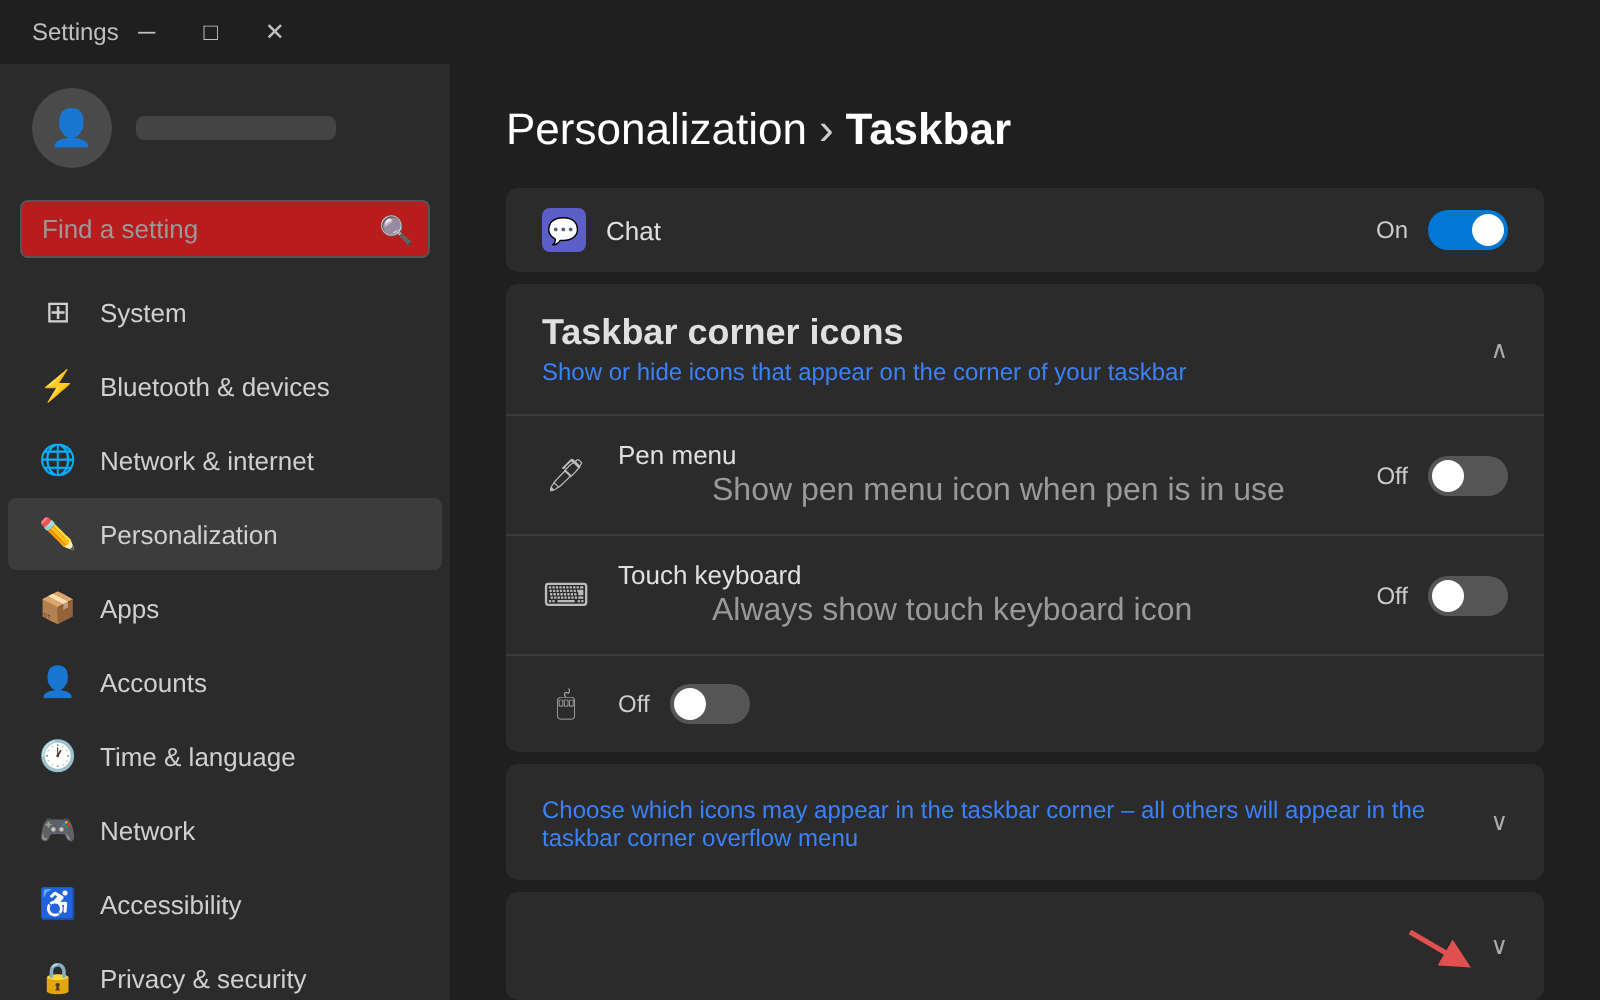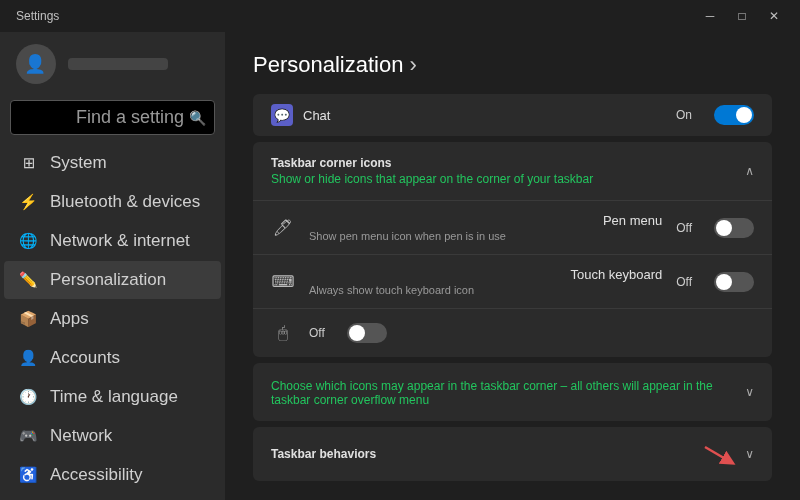--- a/index.html
+++ b/index.html
@@ -14,21 +14,20 @@
       display: flex;
       flex-direction: column;
     }
 
     
     .titlebar {
       height: 32px;
       background: #1f1f1f;
       display: flex;
       align-items: center;
-      justify-content: space-between;
       padding: 0 12px 0 16px;
       flex-shrink: 0;
     }
     .titlebar-left {
       display: flex;
       align-items: center;
       gap: 8px;
       font-size: 12px;
       color: #c0c0c0;
     }
@@ -91,28 +90,27 @@
       width: 100px;
       border-radius: 4px;
     }
 
     .search-box {
       margin: 8px 10px;
       position: relative;
     }
     .search-box input {
       width: 100%;
-      background: #000000;
+      background: #b91c1c;
       border: 1px solid #555;
       border-radius: 4px;
       padding: 6px 30px 6px 10px;
       color: #e0e0e0;
-      font-size: 18px;
+      font-size: 13px;
       outline: none;
-      text-align: right;
     }
     .search-box input::placeholder { color: #999; }
     .search-icon-btn {
       position: absolute;
       right: 8px;
       top: 50%;
       transform: translateY(-50%);
       color: #999;
       font-size: 14px;
     }
@@ -130,21 +128,21 @@
     .nav-item.active { background: #3c3c3c; }
     .nav-icon {
       width: 18px;
       height: 18px;
       display: flex;
       align-items: center;
       justify-content: center;
       font-size: 15px;
       flex-shrink: 0;
     }
-    .nav-label { font-size: 17px; }
+    .nav-label { font-size: 13px; }
 
     
     .content {
       flex: 1;
       background: #1f1f1f;
       overflow-y: auto;
       padding: 20px 28px 20px 28px;
     }
 
     .page-title {
@@ -171,22 +169,22 @@
       margin-bottom: 6px;
     }
     .section-header {
       padding: 14px 18px;
       display: flex;
       align-items: center;
       justify-content: space-between;
       cursor: pointer;
     }
     .section-header-left {}
-    .section-title { font-size: 12px; font-weight: 600; color: #e0e0e0; }
-    .section-desc { font-size: 12px; color: #22c55e; margin-top: 2px; }
+    .section-title { font-size: 18px; font-weight: 600; color: #e0e0e0; }
+    .section-desc { font-size: 12px; color: #3b82f6; margin-top: 2px; }
 
     .section-chevron {
       font-size: 12px;
       color: #aaa;
     }
 
     .setting-item {
       display: flex;
       align-items: center;
       padding: 12px 18px;
@@ -197,22 +195,22 @@
       width: 24px;
       height: 24px;
       display: flex;
       align-items: center;
       justify-content: center;
       color: #bbb;
       font-size: 16px;
       flex-shrink: 0;
     }
     .setting-item-text { flex: 1; }
-    .setting-item-name { font-size: 13px; color: #e0e0e0; text-align: right; }
-    .setting-item-desc { font-size: 11px; color: #999; margin-top: 2px; }
+    .setting-item-name { font-size: 13px; color: #e0e0e0; }
+    .setting-item-desc { font-size: 16px; color: #999; margin-top: 2px; margin-left: 47px; }
 
     
     .toggle {
       width: 40px;
       height: 20px;
       border-radius: 10px;
       display: flex;
       align-items: center;
       padding: 2px;
       cursor: pointer;
@@ -227,21 +225,21 @@
       background: white;
     }
     .toggle-label {
       font-size: 12px;
       color: #ccc;
       margin-right: 6px;
     }
     .toggle-wrapper {
       display: flex;
       align-items: center;
-      gap: 16px;
+      gap: 4px;
     }
 
     
     .chat-row {
       display: flex;
       align-items: center;
       justify-content: space-between;
       padding: 10px 18px;
       background: #2b2b2b;
       border-radius: 6px;
@@ -349,20 +347,21 @@
       <span class="nav-label">Privacy &amp; security</span>
     </div>
       </div>
   </div>
 
   <div class="content">
 
     <div class="page-title">
       <span>Personalization</span>
       <span class="breadcrumb-sep">›</span>
+      <span class="current">Taskbar</span>
     </div>
 
     <div class="chat-row">
       <div class="chat-left">
         <div class="chat-icon">💬</div>
         <span>Chat</span>
       </div>
       <div class="toggle-wrapper">
         <span class="toggle-label">On</span>
         <div class="toggle on">
@@ -424,21 +423,20 @@
         <div class="section-header-left">
           <div class="section-desc">Choose which icons may appear in the taskbar corner – all others will appear in the taskbar corner overflow menu</div>
         </div>
         <span class="section-chevron">∨</span>
       </div>
     </div>
 
     <div class="behaviors-section">
       <div class="section-header" style="position:relative;">
         <div class="section-header-left">
-          <div class="section-title">Taskbar behaviors</div>
         </div>
         <div style="display:flex;align-items:center;gap:8px;">
 
           <svg width="36" height="26" viewBox="0 0 36 26">
             <defs>
               <marker id="arrowhead" markerWidth="6" markerHeight="6" refX="3" refY="3" orient="auto">
                 <polygon points="0 0, 6 3, 0 6" fill="#e05050"></polygon>
               </marker>
             </defs>
             <line x1="4" y1="6" x2="28" y2="20" stroke="#e05050" stroke-width="2.5" marker-end="url(#arrowhead)"></line>

